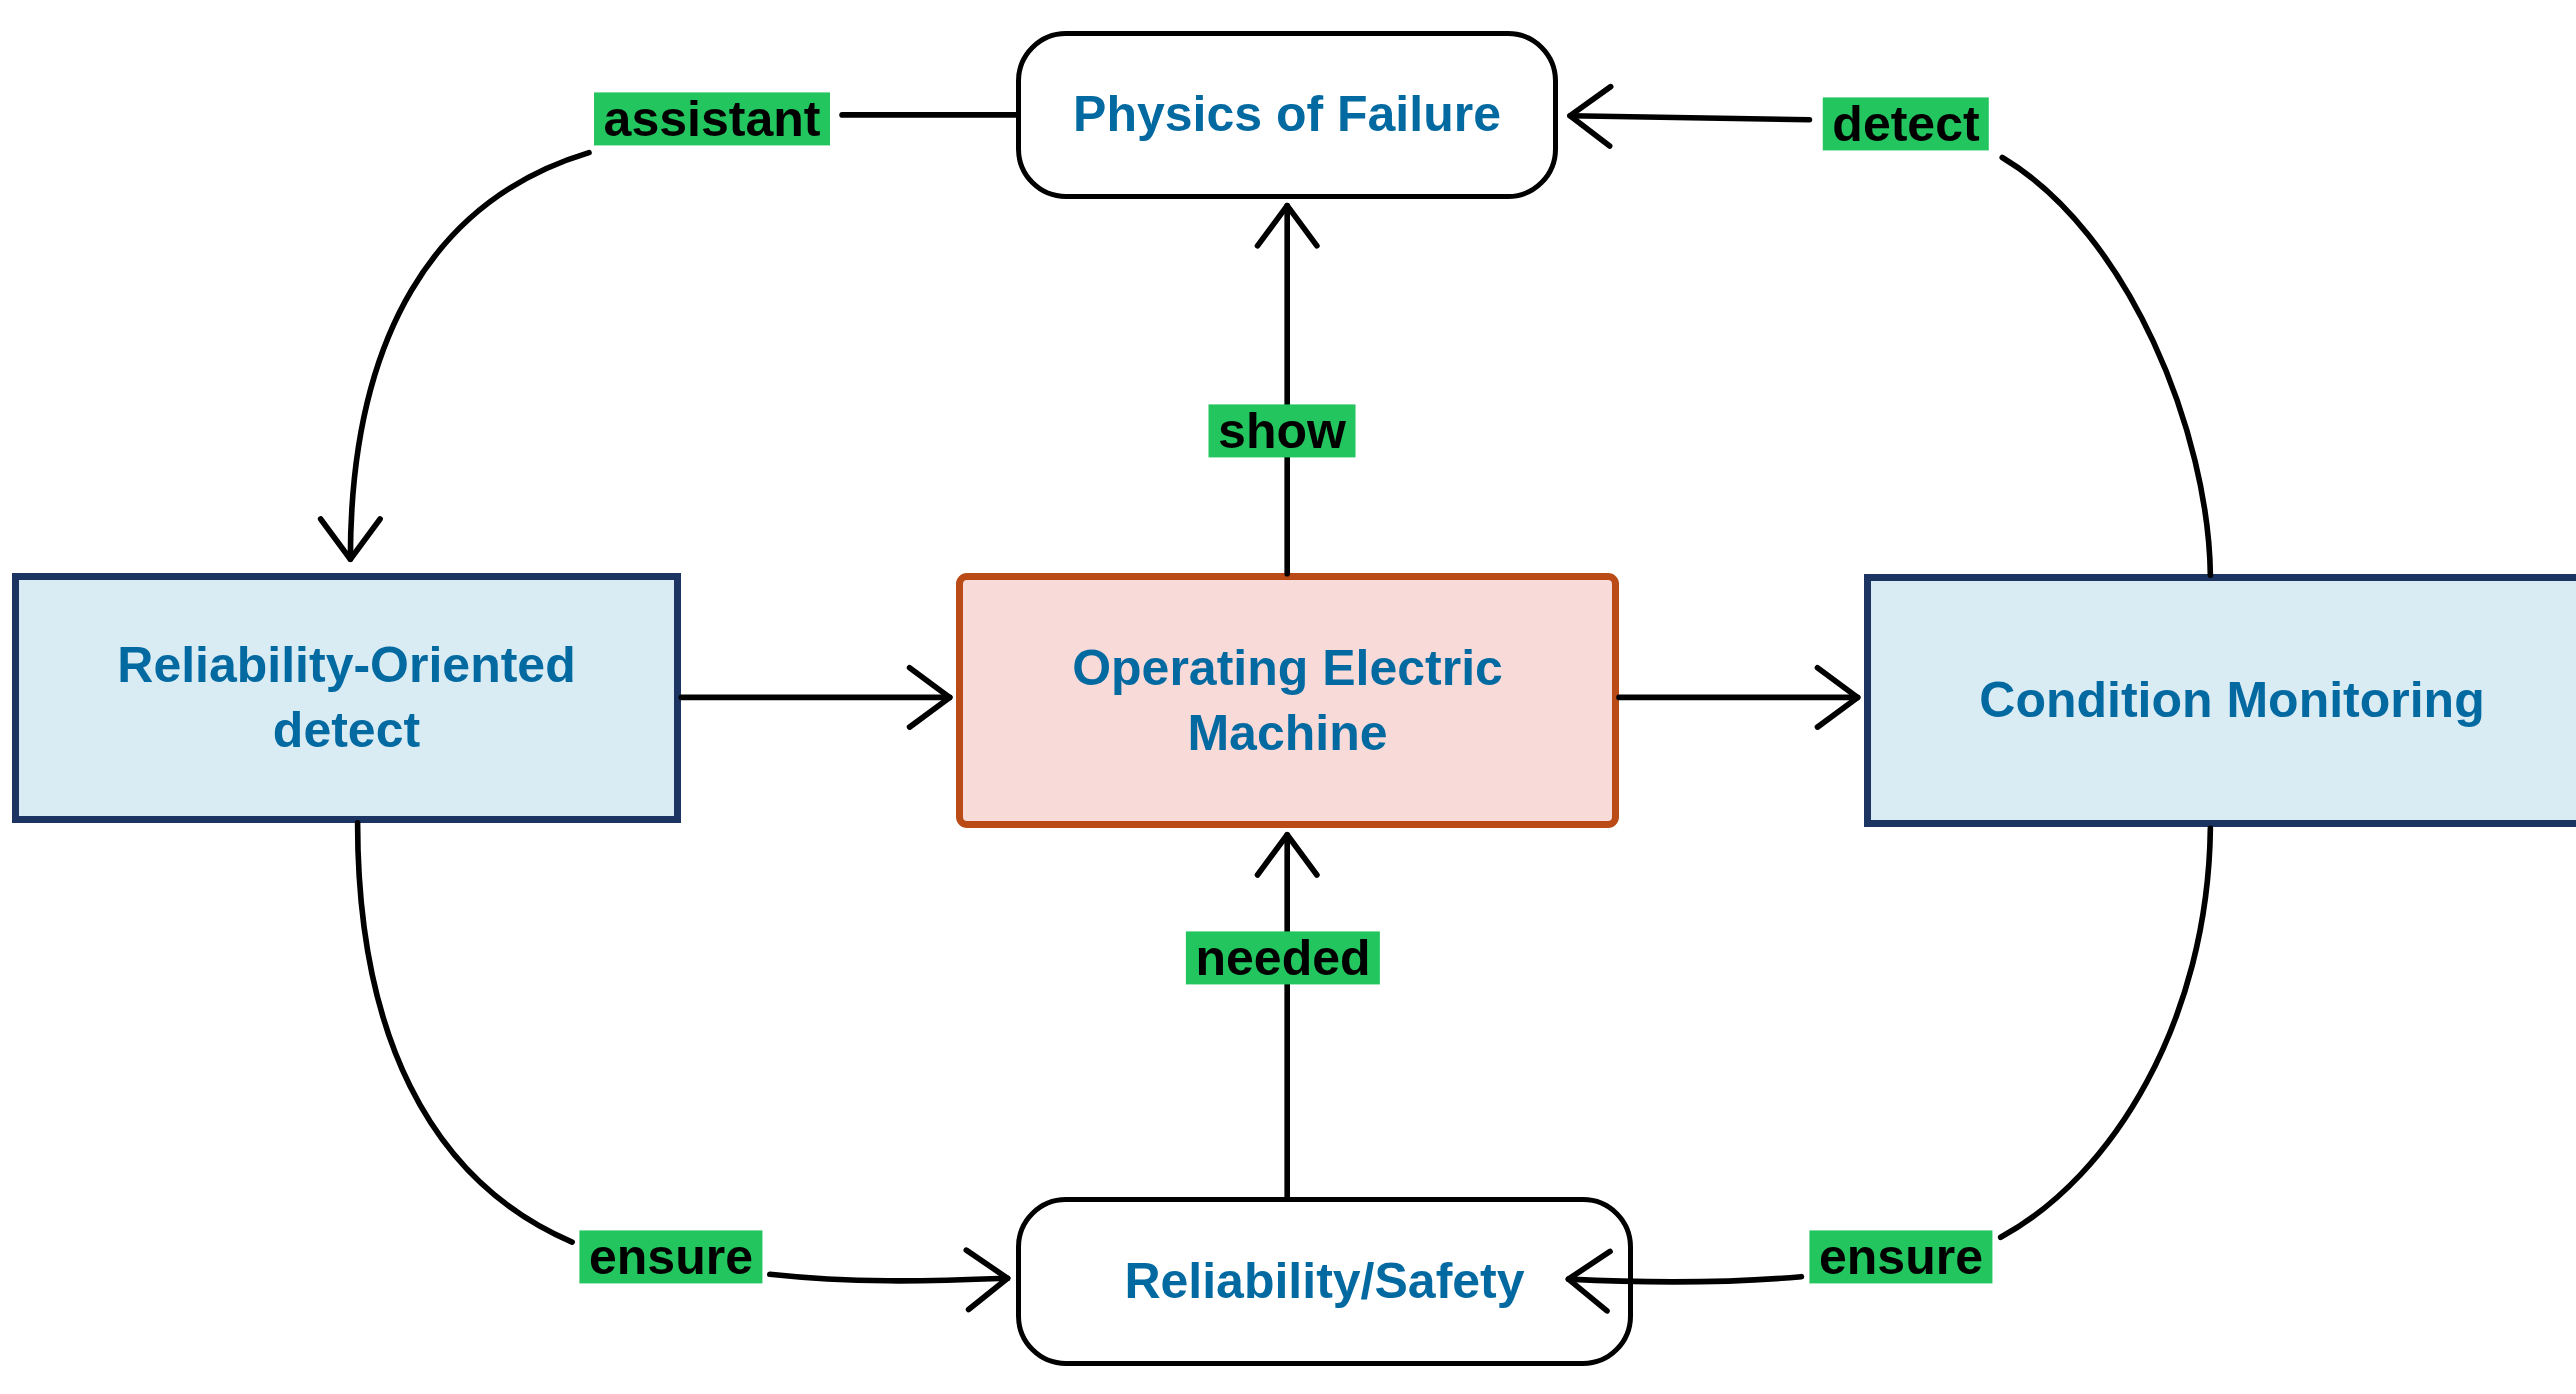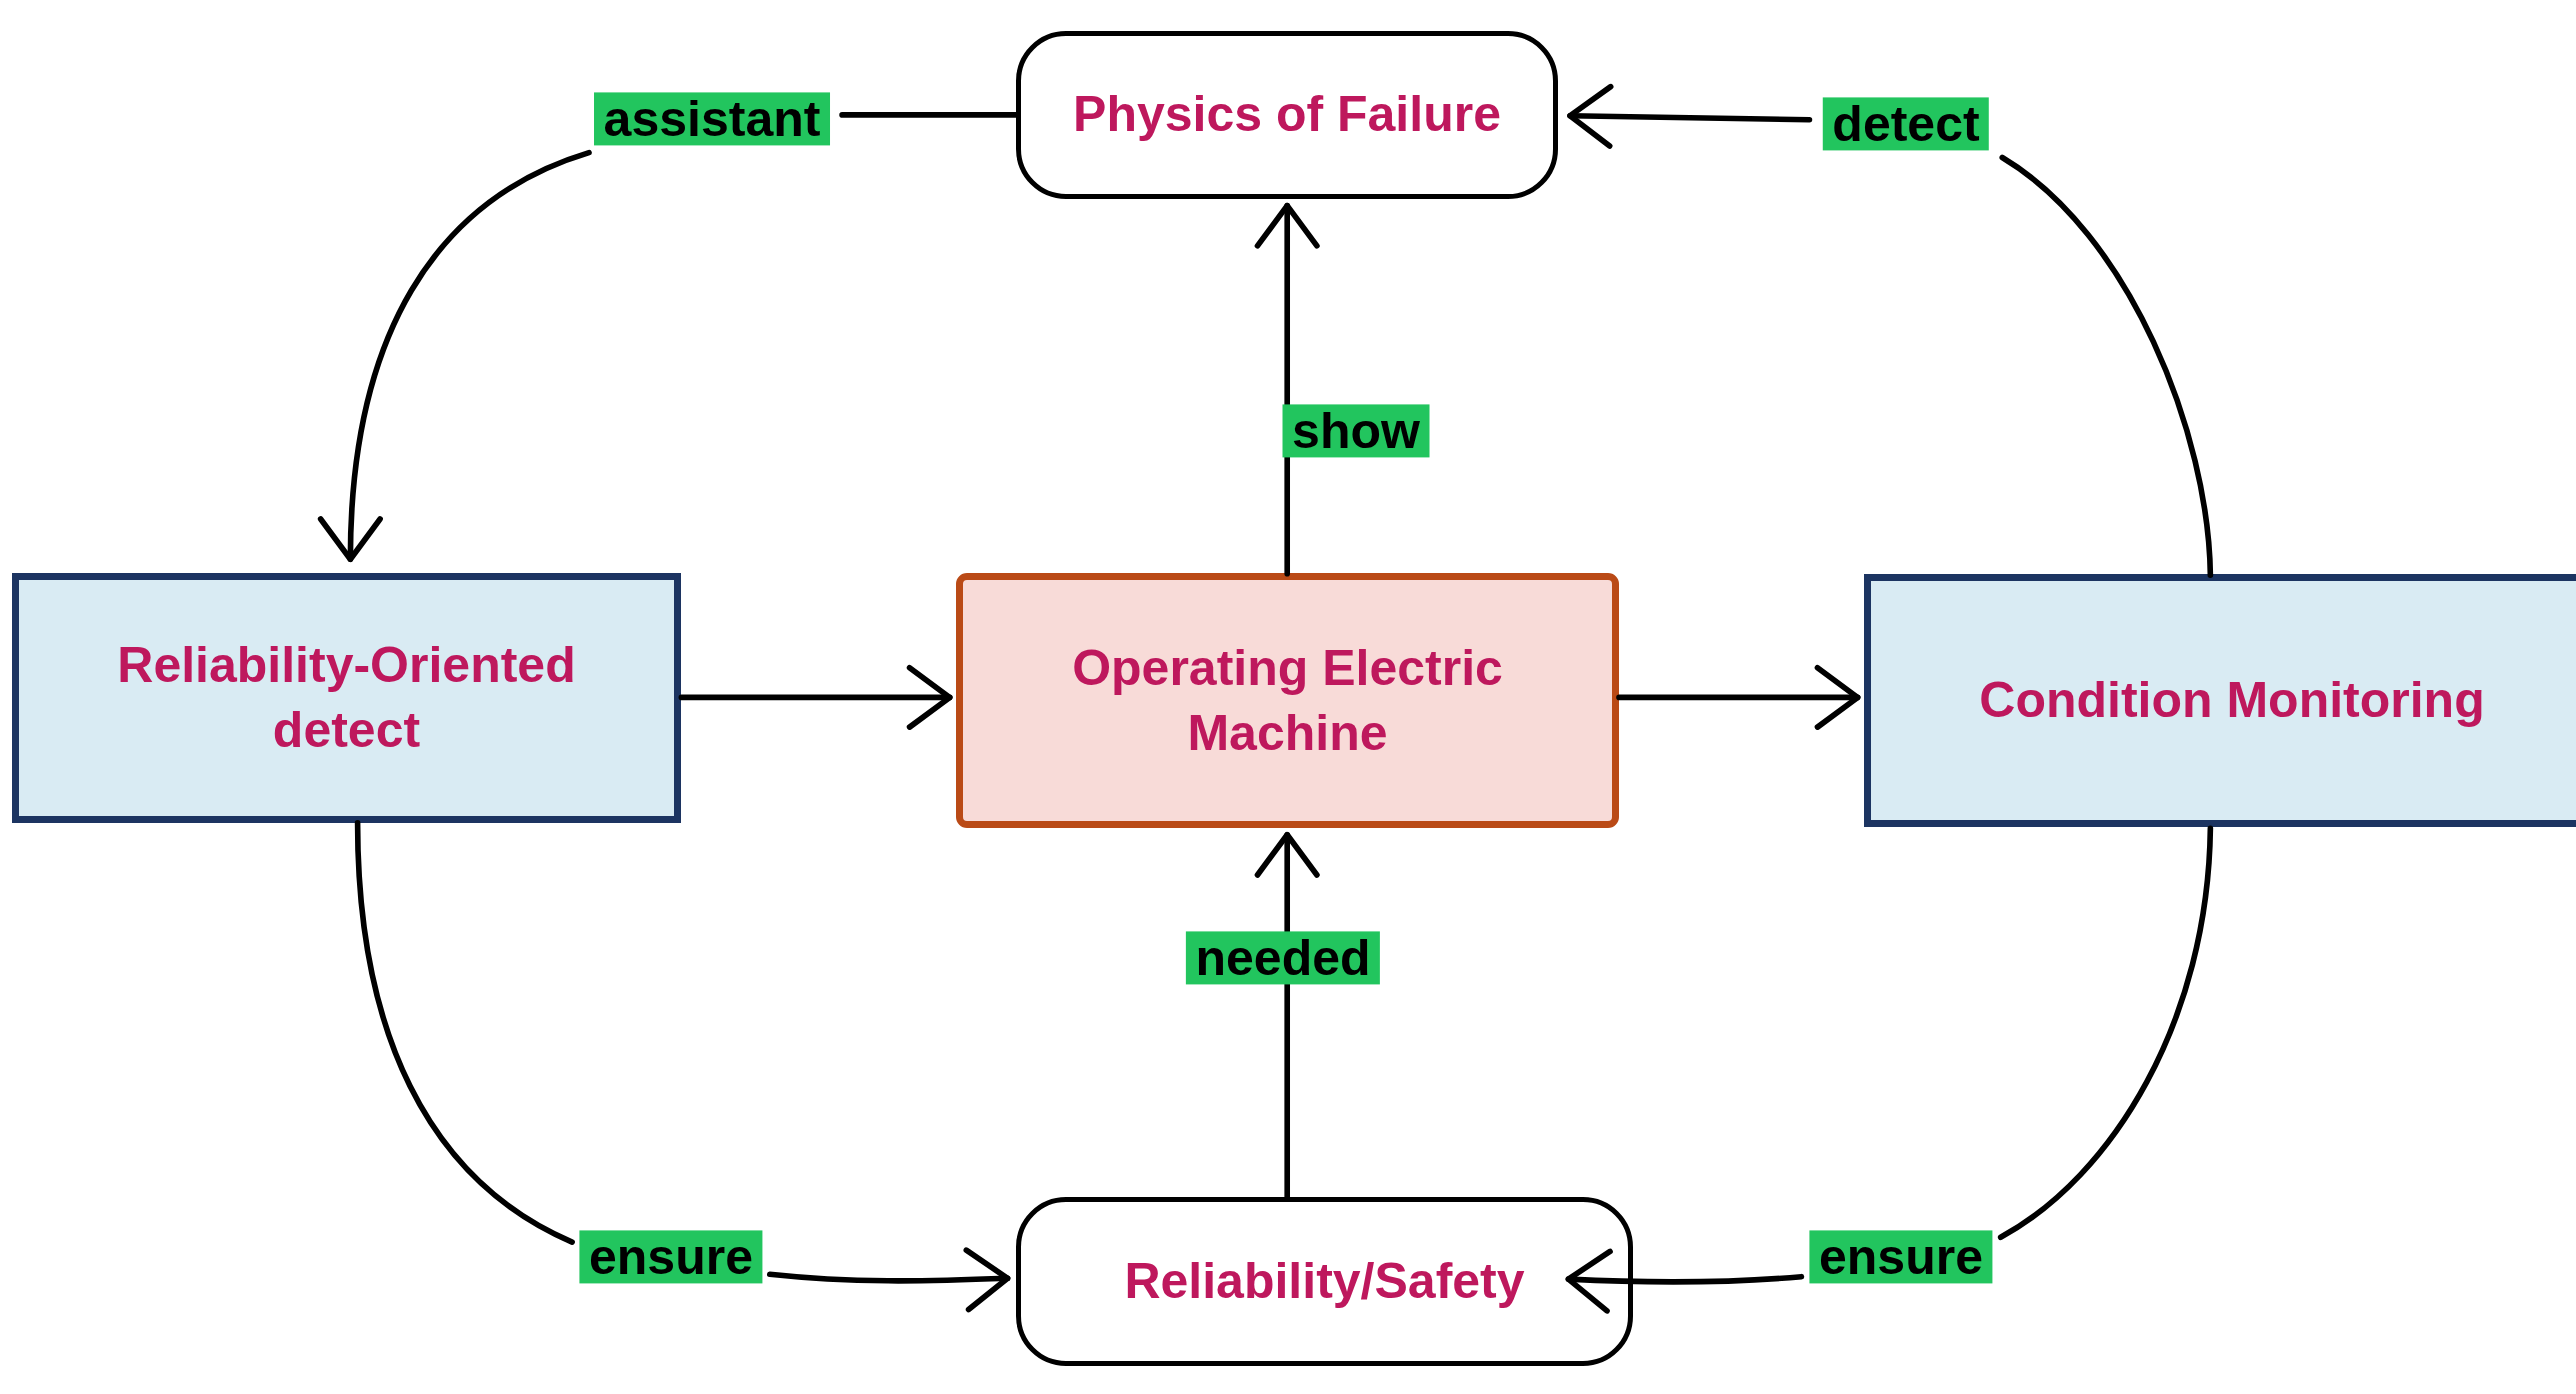--- a/index.html
+++ b/index.html
@@ -3,21 +3,21 @@
 <meta charset="utf-8">
 <style>
   html,body{margin:0;padding:0;}
   body{
     width:2576px;height:1394px;position:relative;background:#ffffff;
     font-family:"Liberation Sans", sans-serif;overflow:hidden;
   }
   .node{
     position:absolute;display:flex;align-items:center;justify-content:center;
     text-align:center;font-weight:700;font-size:50px;line-height:1.3;
-    color:#be185d;white-space:pre-line;box-sizing:border-box;z-index:1;
+    color:#0369a1;white-space:pre-line;box-sizing:border-box;z-index:1;
   }
   .node.rounded{
     background:#ffffff;border:5.6px solid #000;border-radius:50px;
   }
   .node.blue{
     background:var(--blue-fill,#d9ebf3);border:7.2px solid var(--blue-border,#1c3461);
   }
   .node.red{
     background:var(--red-fill,#f8dbd8);border:7.2px solid var(--red-border,#ba4a16);
   }
@@ -27,21 +27,21 @@
   #cm-node{left:1864px;top:574px;width:736px;height:253px;}
   #rs-node{left:1016px;top:1197px;width:617px;height:169px;}
   svg.wires{position:absolute;left:0;top:0;z-index:2;}
   .edge-label{
     position:absolute;transform:translate(-50%,-50%);
     background:#22c55e;padding:1.6px 9.6px;z-index:3;
     font-weight:700;font-size:50px;line-height:1;color:#000;white-space:nowrap;
   }
   #label-assistant{left:712px;top:119px;}
   #label-detect{left:1906px;top:124px;}
-  #label-show{left:1356px;top:431px;}
+  #label-show{left:1282px;top:431px;}
   #label-needed{left:1283px;top:958px;}
   #label-ensure-left{left:671px;top:1257px;}
   #label-ensure-right{left:1901px;top:1257px;}
 </style>
 </head>
 <body style="--blue-fill: #d9ebf3; --blue-border: #1c3461; --red-fill: #f8dbd8; --red-border: #ba4a16; background: rgb(255, 255, 255);">
 
 <div id="physics-node" class="node rounded">
   <span>Physics of Failure</span>
 </div>

